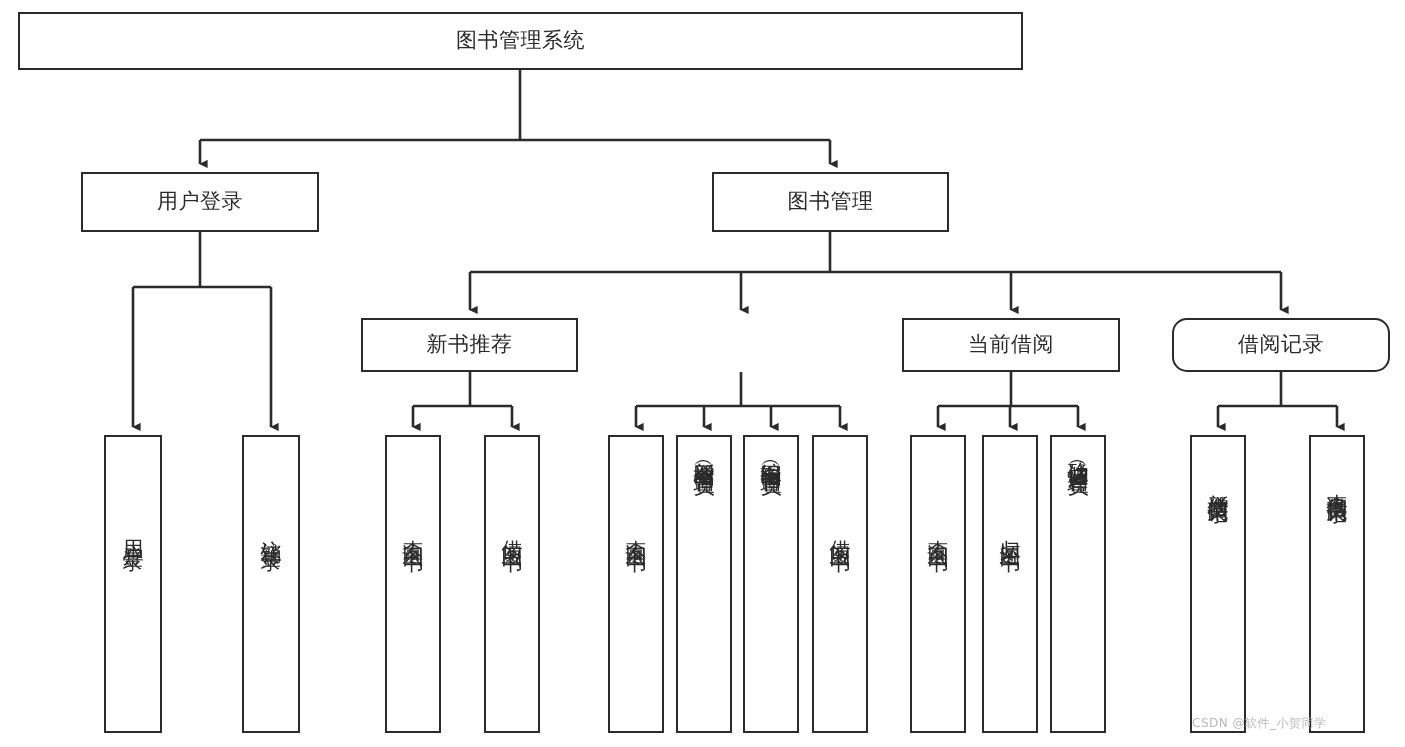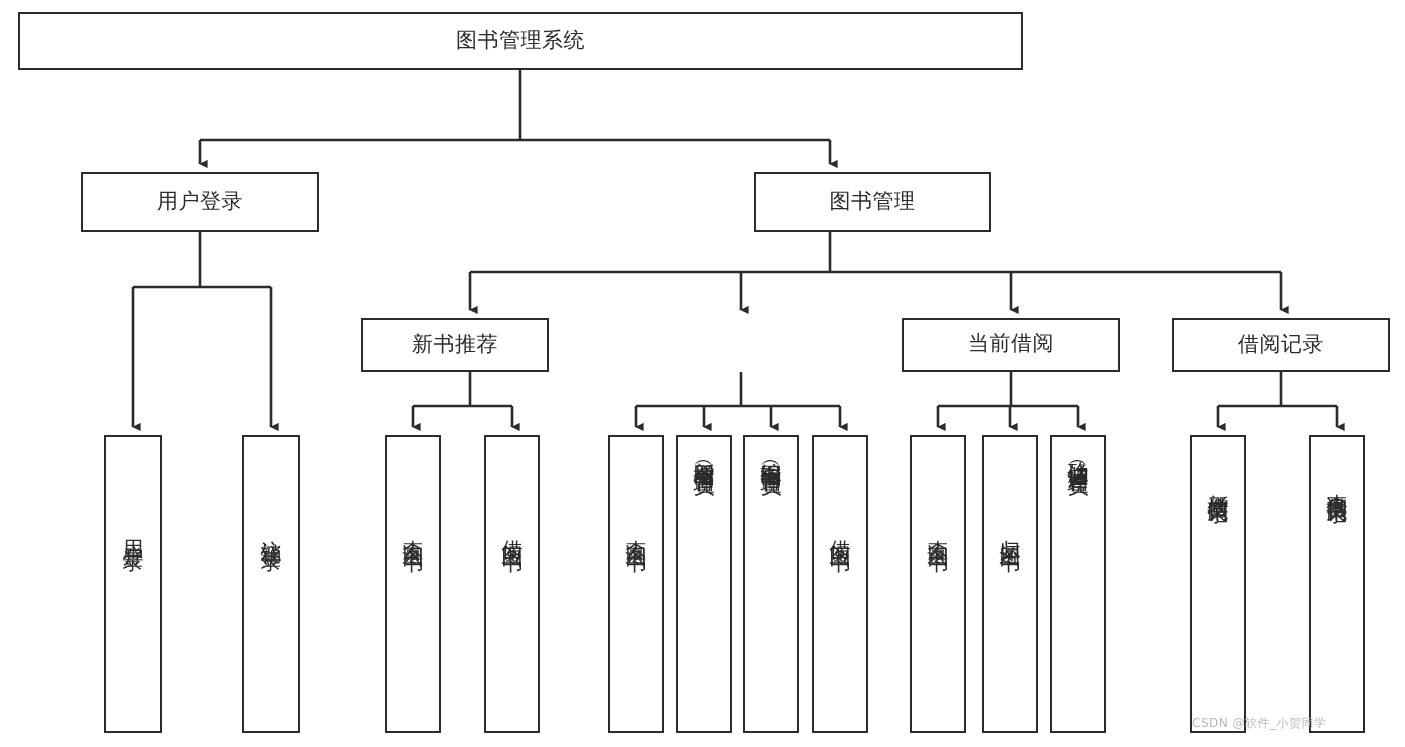--- a/index.html
+++ b/index.html
@@ -120,31 +120,31 @@
     </g>
   </svg>
 
   <div class="node horiz" style="left:18px; top:12px; width:1005px; height:58px;">
     <span class="label">图书管理系统</span>
   </div>
 
   <div class="node horiz" style="left:81px; top:172px; width:238px; height:60px;">
     <span class="label">用户登录</span>
   </div>
-  <div class="node horiz" style="left:712px; top:172px; width:237px; height:60px;margin-left:42px;">
+  <div class="node horiz" style="left:712px; top:172px; width:237px; height:60px;">
     <span class="label">图书管理</span>
   </div>
 
-  <div class="node horiz" style="left:361px; top:318px; width:188px; height:54px;">
+  <div class="node horiz" style="left:361px; top:318px; width:217px; height:54px;">
     <span class="label">新书推荐</span>
   </div>
-  <div class="node horiz" style="left:902px; top:318px; width:218px; height:54px;font-family:Liberation Mono, monospace;">
+  <div class="node horiz" style="left:902px; top:318px; width:218px; height:54px;">
     <span class="label">当前借阅</span>
   </div>
-  <div class="node horiz" style="left:1172px; top:318px; width:218px; height:54px;">
+  <div class="node horiz" style="left:1172px; top:318px; width:218px; height:54px;border-radius:15px;">
     <span class="label">借阅记录</span>
   </div>
 
   <div class="node vert" style="left:104px; top:435px; width:58px; height:298px; padding-top:86px;">
     <span class="label">用户登录</span>
   </div>
   <div class="node vert" style="left:242px; top:435px; width:58px; height:298px; padding-top:86px;">
     <span class="label">注销登录</span>
   </div>
 

